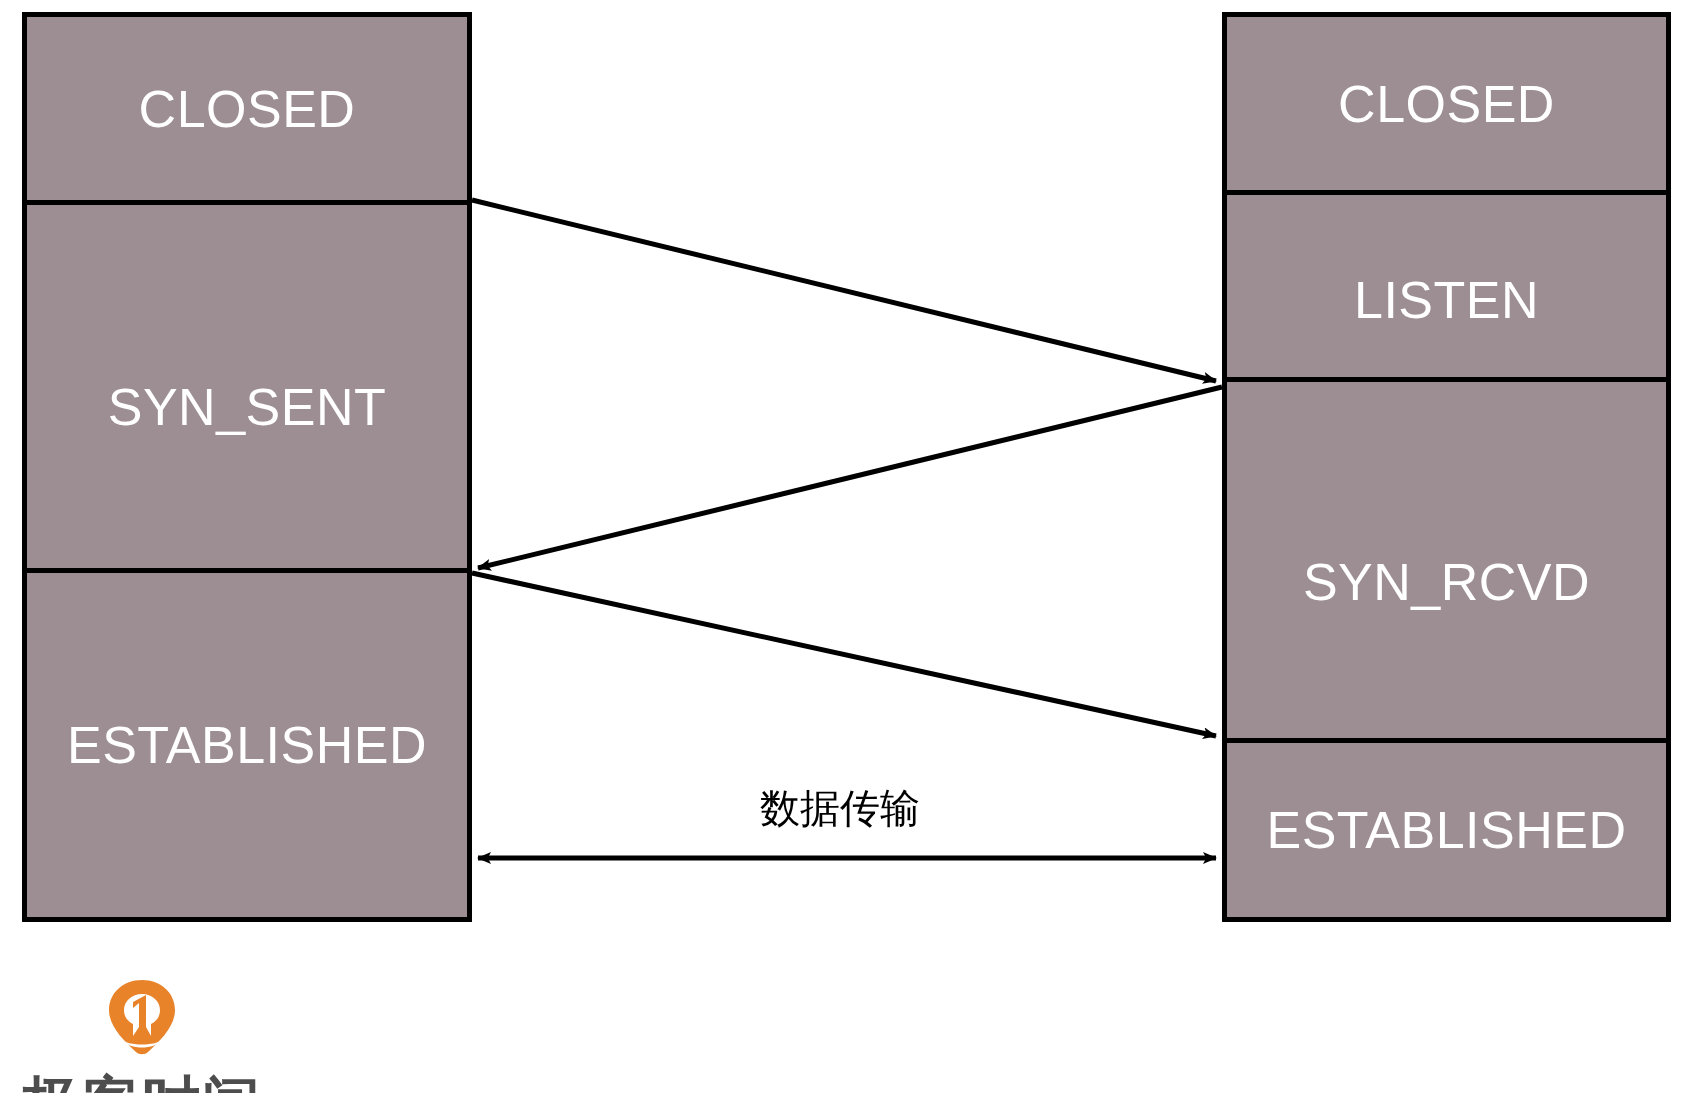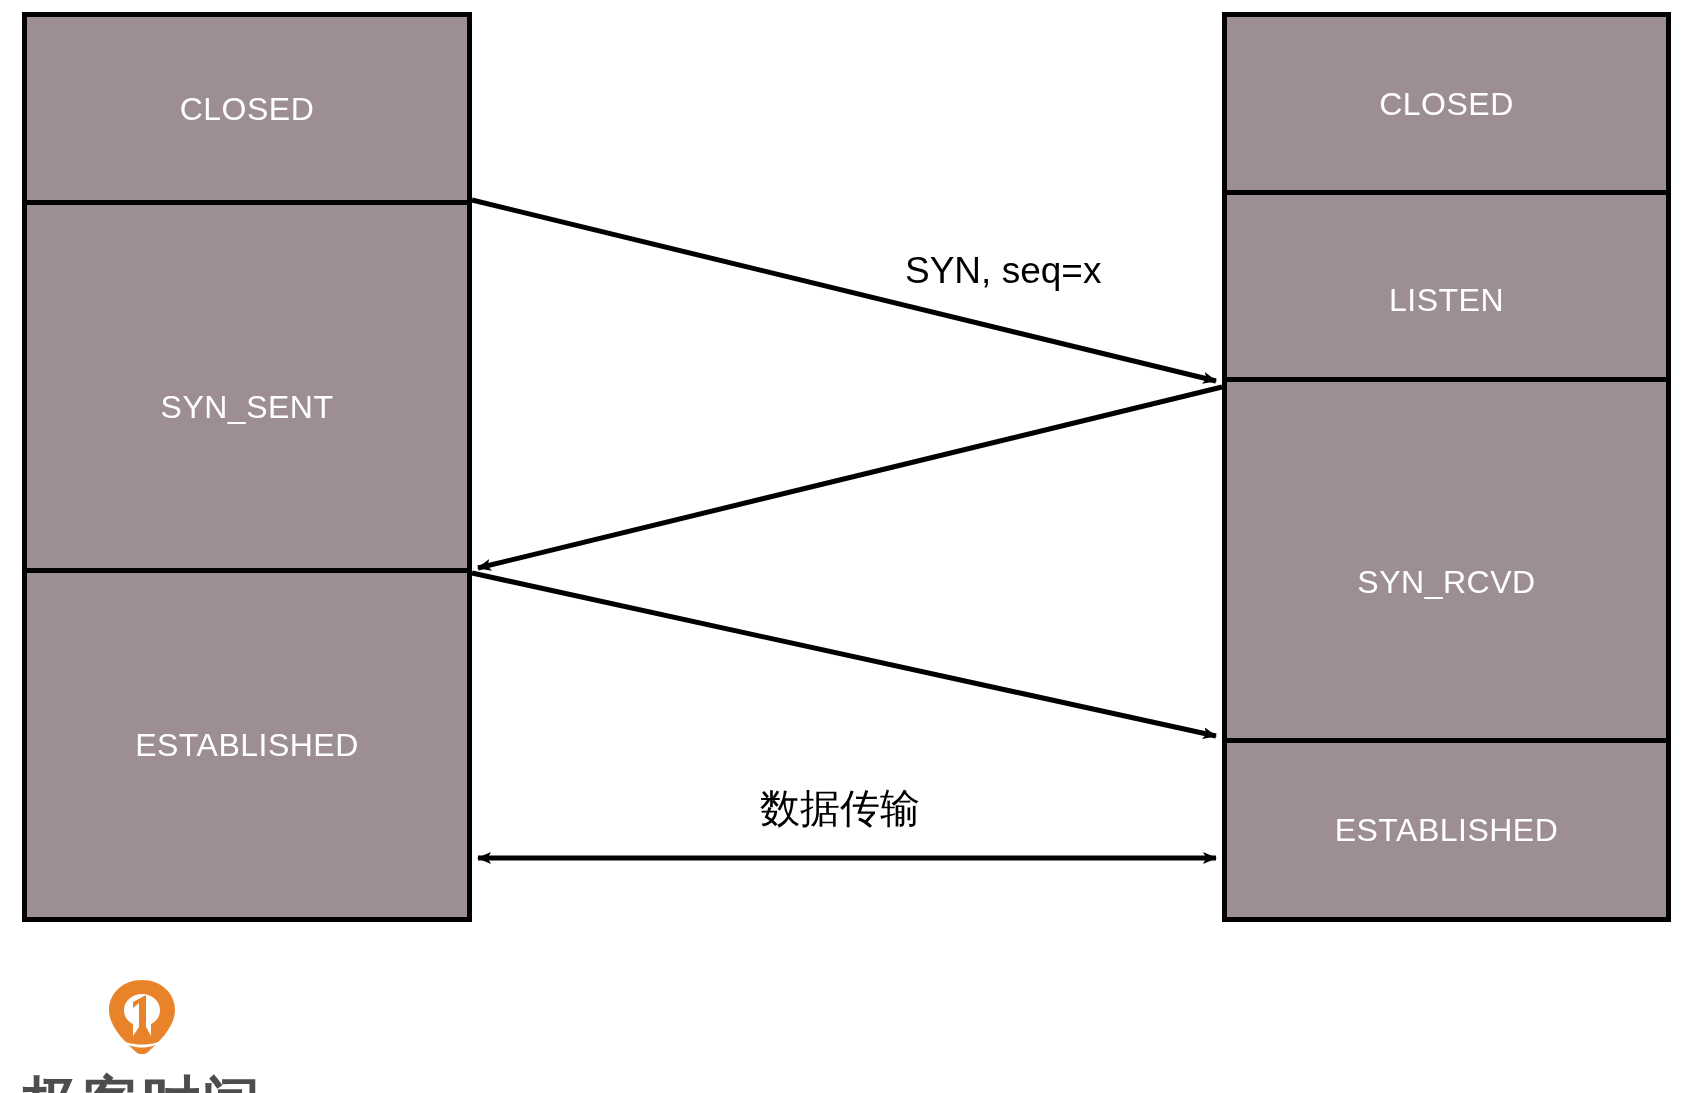--- a/index.html
+++ b/index.html
@@ -28,21 +28,21 @@
 
   .state-cell {
     position: absolute;
     left: 0;
     width: 100%;
     box-sizing: border-box;
     display: flex;
     align-items: center;
     justify-content: center;
     color: #ffffff;
-    font-size: 32px;
+    font-size: 52px;
     letter-spacing: 0.5px;
     line-height: 1;
     user-select: none;
   }
   .divider {
     position: absolute;
     left: 0;
     width: 100%;
     height: 5px;
     background: #000000;
@@ -138,21 +138,20 @@
 
     <line x1="472" y1="200" x2="1216" y2="381" stroke="#000000" stroke-width="5" marker-end="url(#ah)"></line>
 
     <line x1="1222" y1="387" x2="478" y2="568" stroke="#000000" stroke-width="5" marker-end="url(#ah)"></line>
 
     <line x1="472" y1="573" x2="1216" y2="736" stroke="#000000" stroke-width="5" marker-end="url(#ah)"></line>
 
     <line x1="478" y1="858" x2="1216" y2="858" stroke="#000000" stroke-width="5" marker-end="url(#ah)" marker-start="url(#ah-start)"></line>
   </svg>
 
-  <div class="msg-label" style="left:905px; top:250px;">SYN, seq=x</div>
 
 
 
   <div class="msg-label" style="left:760px; top:790px; font-family:Liberation Mono, monospace; font-size:40px;">数据传输</div>
 
   <div id="brand">
     <svg width="72" height="78" viewBox="0 0 72 78">
       <path d="M36 2 C17 2 3 15 3 32 C3 48 17 62 30 74 C33 77 39 77 42 74 C55 62 69 48 69 32 C69 15 55 2 36 2 Z" fill="#e8832a"></path>
       <path d="M36 16 C26 16 18 23 18 32 C18 38 21 43 27 46 L27 58 L33 49 L33 25 L27 30 L27 24 L40 17 L40 49 L45 58 L45 46 C51 43 54 38 54 32 C54 23 46 16 36 16 Z" fill="#ffffff"></path>
       <path d="M16 62 C24 72 48 72 56 62 C48 68 24 68 16 62 Z" fill="#ffffff"></path>

